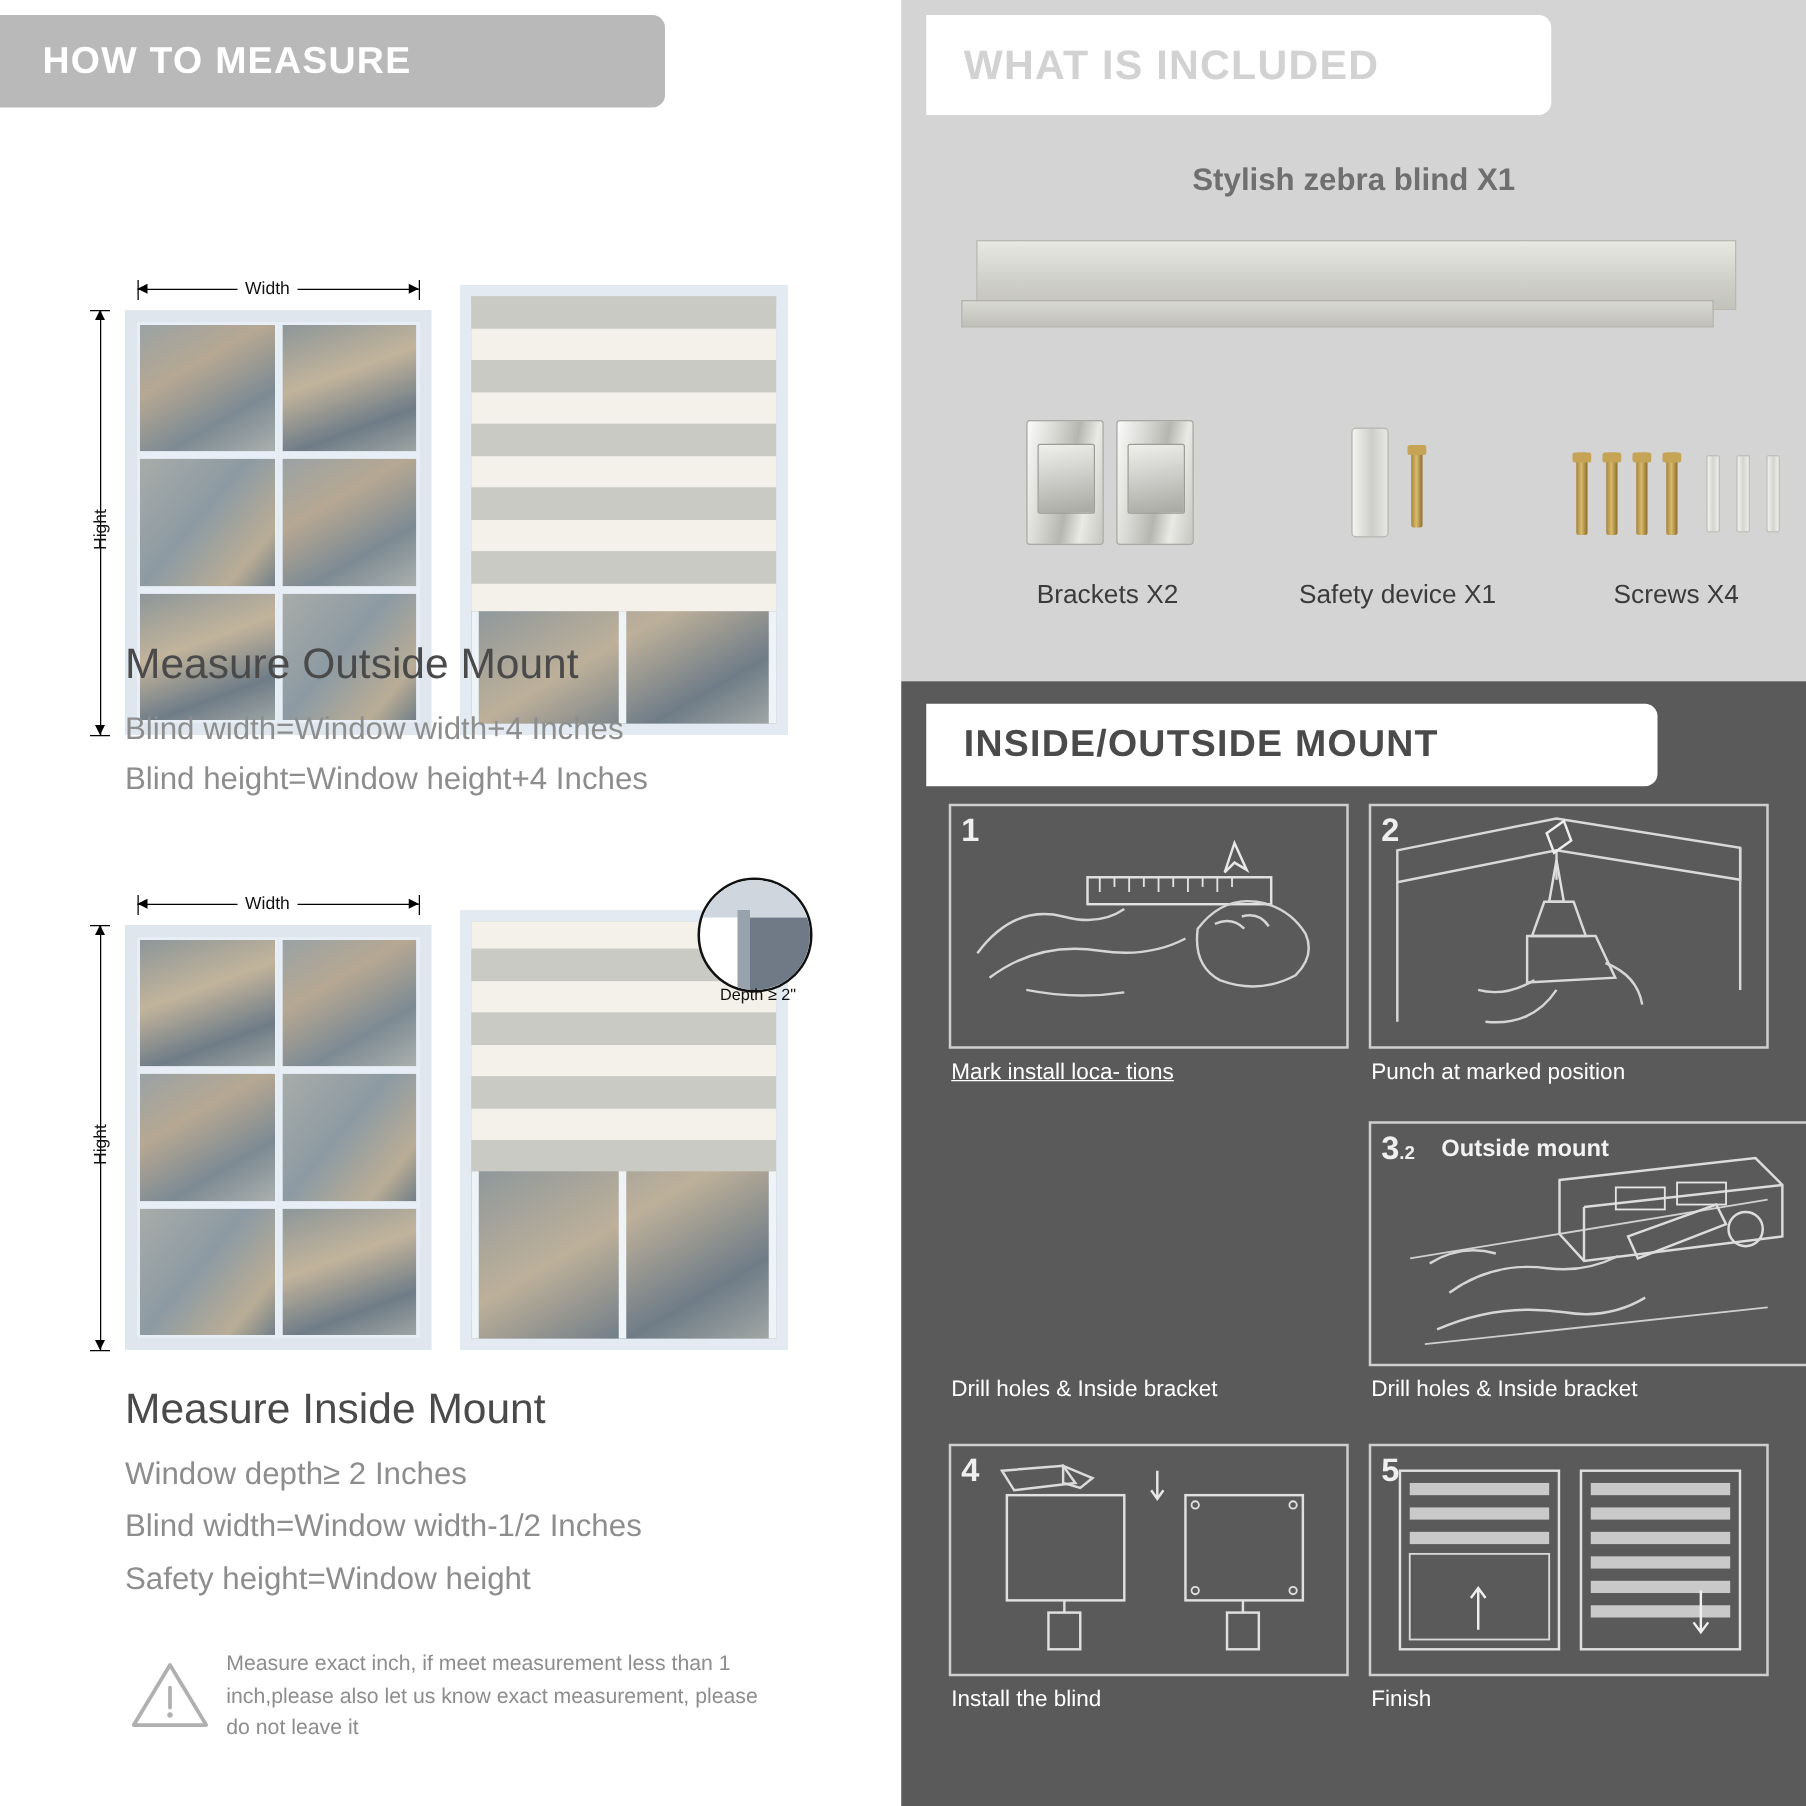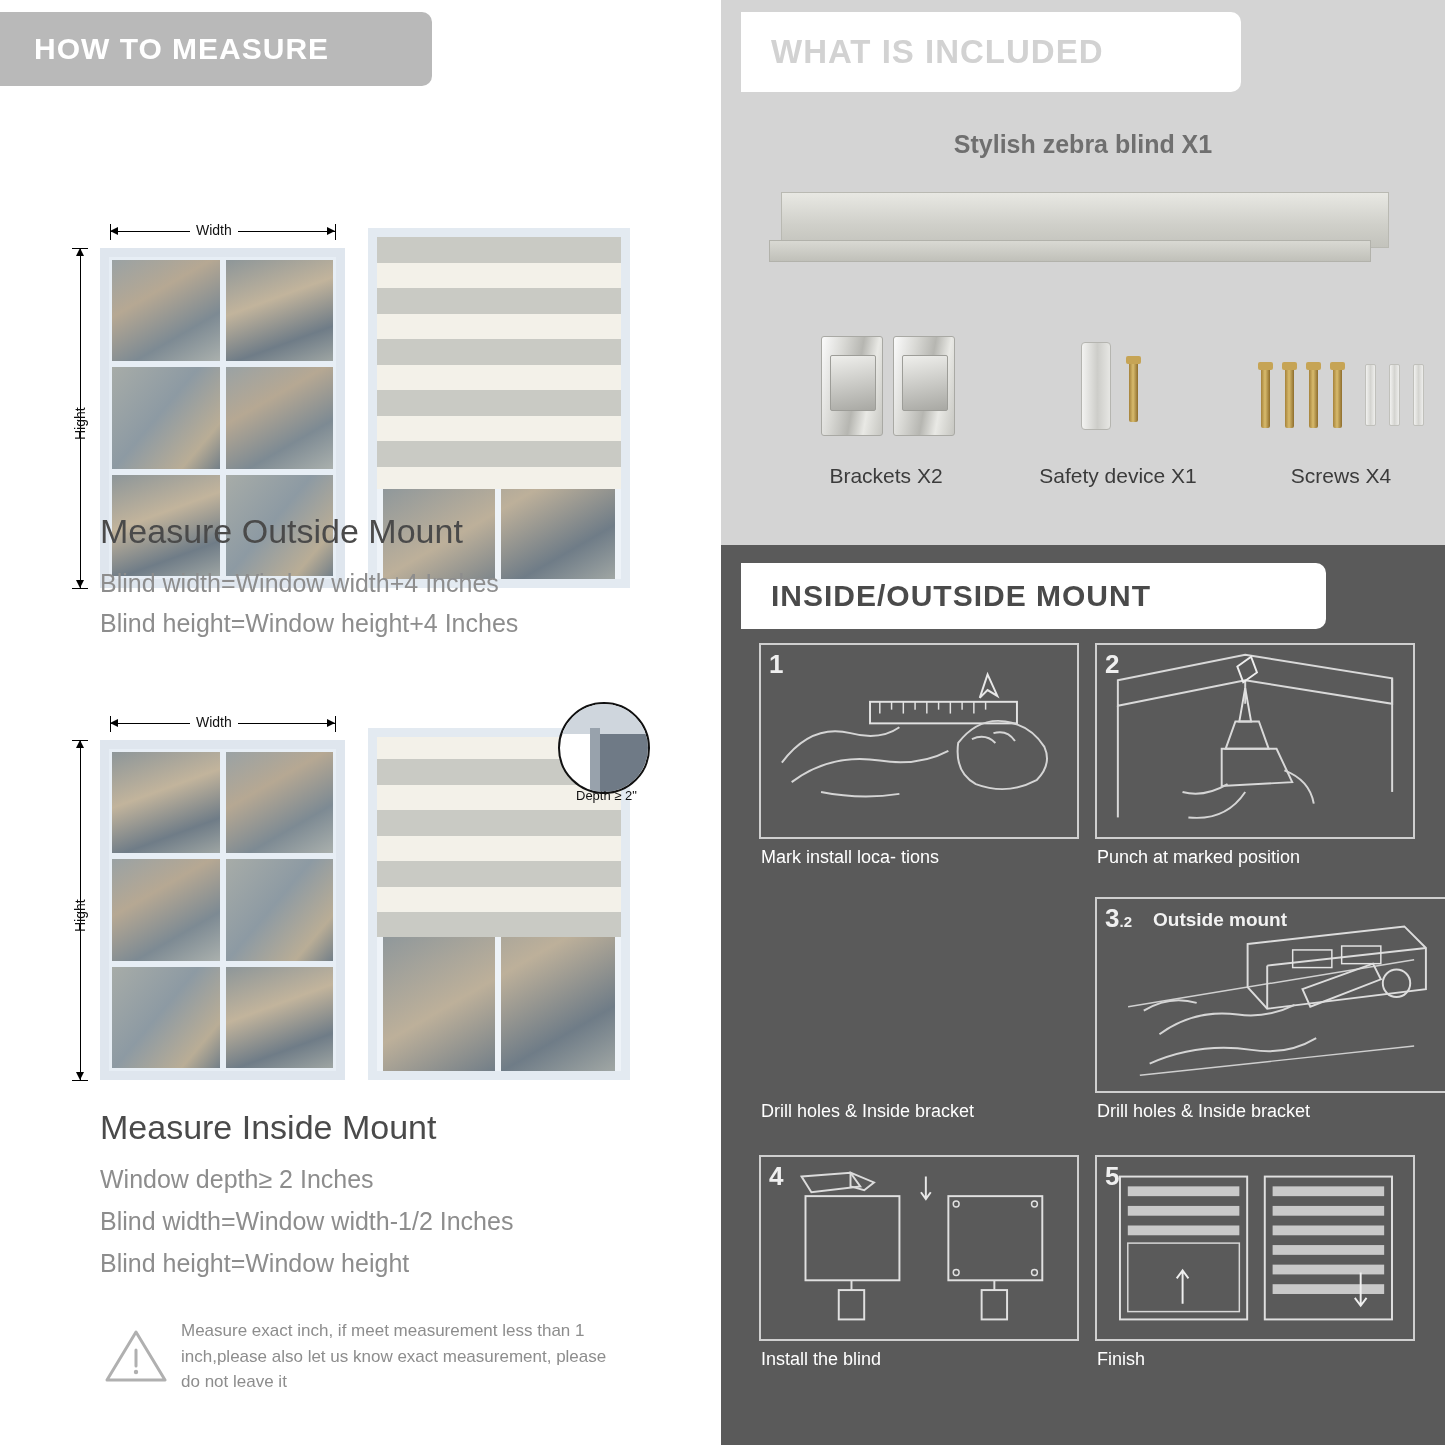--- a/index.html
+++ b/index.html
@@ -16,21 +16,21 @@
   .left-col {
     position:absolute; left:0; top:0; width:712px; height:1445px;
     background:#ffffff;
   }
   .banner {
     position:absolute; background:#b9b9b9;
     color:#ffffff; font-weight:bold; letter-spacing:1px;
     display:flex; align-items:center;
   }
   .banner.left-banner {
-    left:0; top:12px; width:432px; height:74px;
+    left:0; top:12px; width:532px; height:74px;
     border-radius:0 10px 10px 0;
     padding-left:34px; font-size:30px;
   }
 
   .measure-block { position:absolute; }
 
   .window-photo {
     position:absolute; background:#cfd6dd;
     border:9px solid #dfe6ee;
     overflow:hidden;
@@ -271,21 +271,21 @@
         <div class="depth-inner-a" style="left:0;top:0;right:0;height:30px;"></div>
         <div class="depth-inner-b" style="left:38px;top:30px;right:0;bottom:0;"></div>
         <div style="position:absolute;left:30px;top:24px;width:10px;bottom:0;background:#98a2ac;"></div>
       </div>
       <div class="depth-label" style="left:576px;top:92px;">Depth ≥ 2"</div>
     </div>
 
     <div class="head-title" style="position:absolute;left:100px;top:1108px;">Measure Inside Mount</div>
     <div class="head-line" style="position:absolute;left:100px;top:1160px;">Window depth≥ 2 Inches</div>
     <div class="head-line" style="position:absolute;left:100px;top:1202px;">Blind width=Window width-1/2 Inches</div>
-    <div class="head-line" style="position:absolute;left:100px;top:1244px;">Blind height=Window height</div>
+    <div class="head-line" style="position:absolute;left:100px;top:1244px;">Safety height=Window height</div>
 
     <div class="note-box" style="left:105px;top:1318px;width:560px;">
       <div class="warn-tri">
         <svg viewBox="0 0 62 56">
           <path d="M31 4 L60 52 L2 52 Z" fill="none" stroke="#b0b0b0" stroke-width="3" stroke-linejoin="round"></path>
           <line x1="31" y1="22" x2="31" y2="38" stroke="#b0b0b0" stroke-width="3" stroke-linecap="round"></line>
           <circle cx="31" cy="44" r="2.2" fill="#b0b0b0"></circle>
         </svg>
       </div>
       <div class="note-text">Measure exact inch, if meet measurement less than 1 inch,please also let us know exact measurement, please do not leave it</div>
@@ -352,21 +352,21 @@
           </g>
           <path d="M230 30 l10 22 l-10 -6 l-8 8 z" fill="none" stroke="#e8e8e8" stroke-width="2"></path>
           <path d="M200 100 q20 -26 48 -22 q26 4 40 26 q8 18 -8 34 q-30 16 -62 4 q-22 -12 -18 -42z" fill="none" stroke="#d5d5d5" stroke-width="2"></path>
           <path d="M214 96 q14 -6 24 4" fill="none" stroke="#d5d5d5" stroke-width="2"></path>
           <path d="M236 90 q14 -4 22 8" fill="none" stroke="#d5d5d5" stroke-width="2"></path>
           <path d="M60 150 q40 8 80 2" fill="none" stroke="#d5d5d5" stroke-width="2"></path>
         </svg>
       </div>
       <div class="step-num"><span>1</span></div>
     </div>
-    <div class="step-caption" style="left:40px;top:302px;">Mark install loca- tions</div>
+    <div class="step-caption" style="left:40px;top:302px;text-decoration:underline;">Mark install loca- tions</div>
 
     <div class="step" style="left:374px;top:98px;width:320px;height:196px;">
       <div class="sketch">
         <svg viewBox="0 0 320 196">
           <path d="M20 36 L150 10 L300 34 L300 60 L150 36 L20 62 Z" fill="none" stroke="#d9d9d9" stroke-width="2"></path>
           <path d="M300 34 L300 150" fill="none" stroke="#d9d9d9" stroke-width="2"></path>
           <path d="M20 62 L20 176" fill="none" stroke="#d9d9d9" stroke-width="2"></path>
           <path d="M150 36 L150 60" fill="none" stroke="#d9d9d9" stroke-width="2"></path>
           <path d="M142 22 l14 -10 l6 16 l-14 10z" fill="none" stroke="#ededed" stroke-width="2"></path>
           <path d="M150 44 l-6 34 l12 0 z" fill="none" stroke="#e0e0e0" stroke-width="2"></path>

